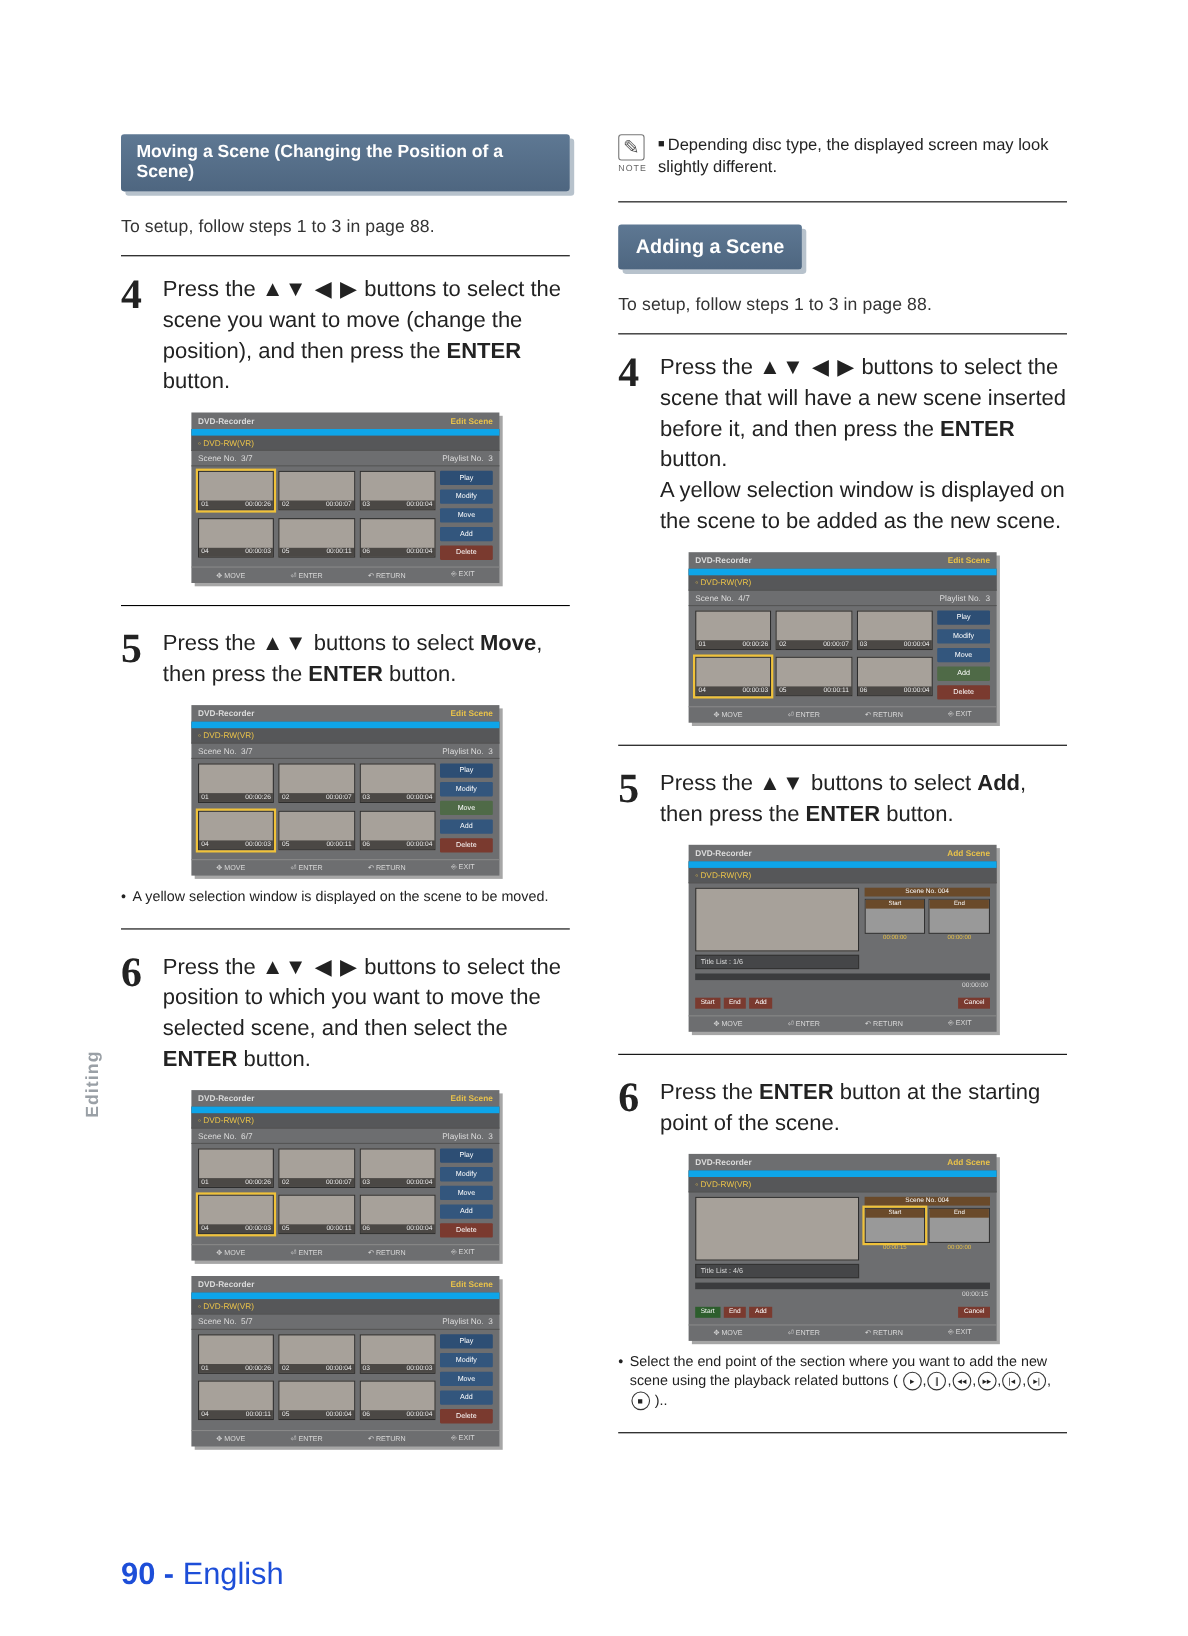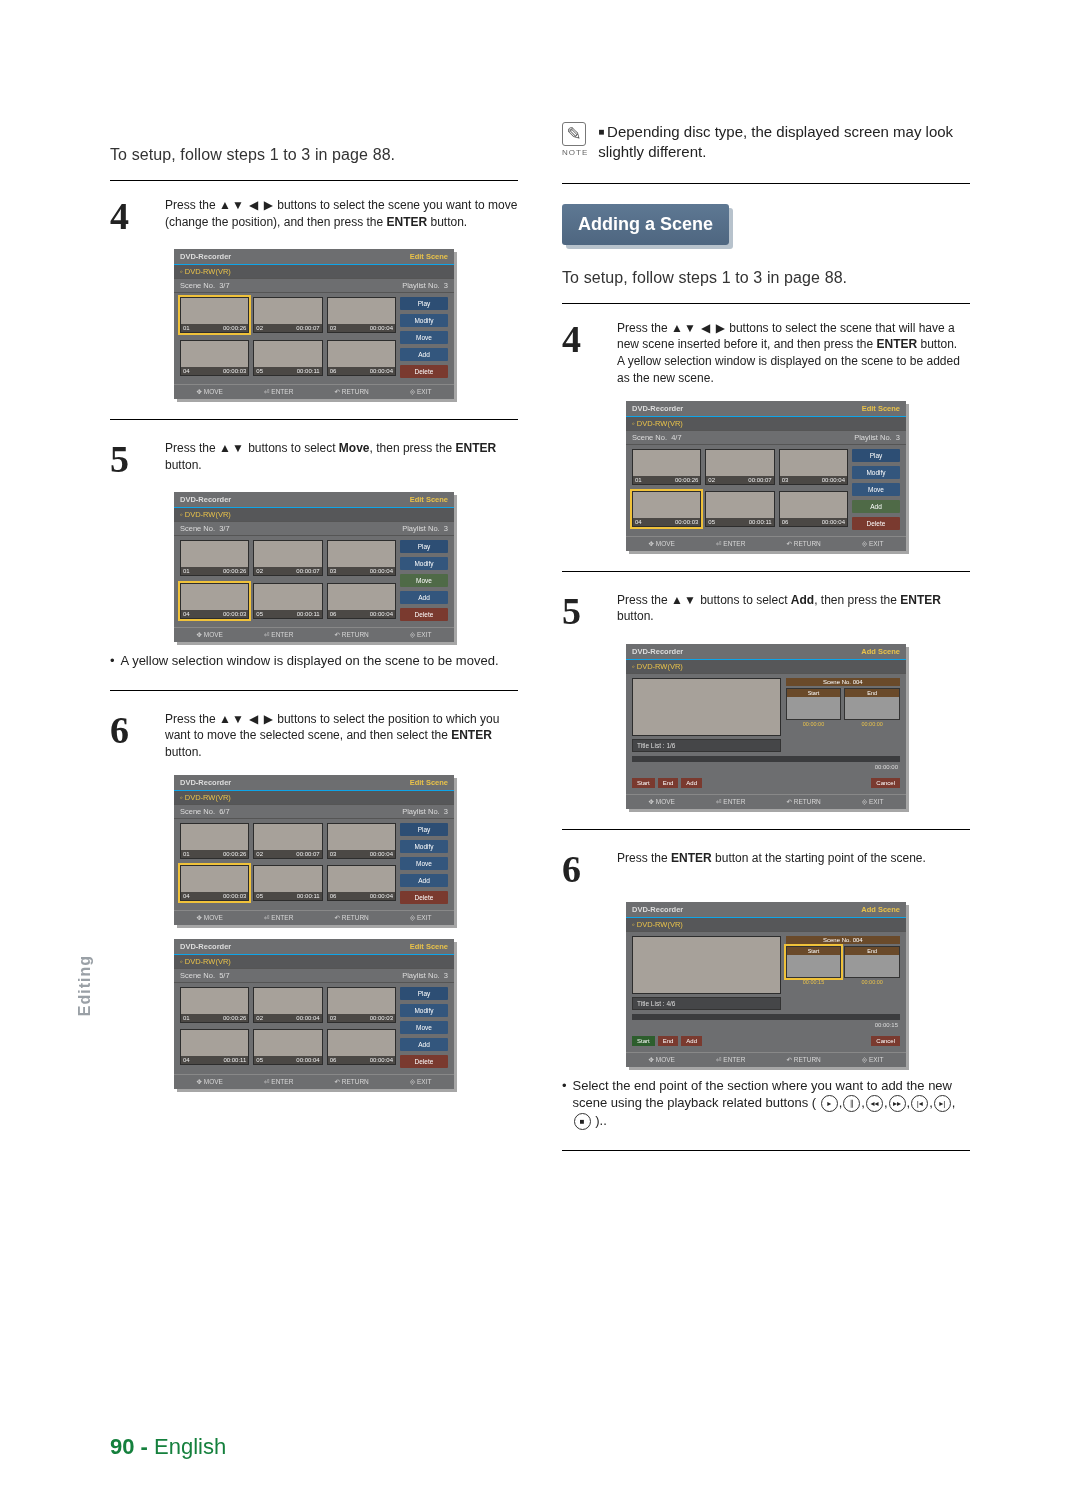--- a/index.html
+++ b/index.html
@@ -18,32 +18,32 @@
   
   .pill{display:inline-block;color:#fff;font-weight:700;font-size:16px;padding:8px 14px;border-radius:3px;
         background:linear-gradient(to bottom,#5e7893 0%,#4e6680 100%);box-shadow:4px 4px 0 #b7c2cc;}
   .pill.wide{padding:10px 16px;font-size:18px;}
   .lead{font-size:16px;margin:24px 0 14px;color:#333;letter-spacing:.1px;}
   .hr{border-top:1px solid #000;margin:16px 0;}
   .thinhr{border-top:1px solid #000;margin:20px 0;}
 
   .step{display:flex;gap:10px;margin:12px 0 8px;}
   .step .num{font-family:Georgia,serif;font-size:38px;font-weight:700;line-height:1;min-width:28px;}
-  .step .txt{font-size:12px;line-height:1.4;flex:1;margin-left:17px;}
+  .step .txt{font-size:20px;line-height:1.4;flex:1;}
   .step .txt b{font-weight:700;}
 
   
   .arrows{letter-spacing:1px;}
 
   
   .screen{width:280px;margin:14px auto 8px;background:var(--graybox);
           box-shadow:3px 3px 0 rgba(0,0,0,.35);font-size:7.5px;color:#dcdcdc;}
   .screen .titlebar{display:flex;justify-content:space-between;padding:3px 6px;font-weight:700;}
   .screen .titlebar .mode{color:#e9c24a;}
-  .screen .sub{background:#565759;padding:2px 6px;border-top:1px solid #0ea5e9;border-bottom:1px solid #555;}
+  .screen .sub{background:#565759;padding:2px 6px;border-top:6px solid #0ea5e9;border-bottom:1px solid #555;}
   .screen .sub .disc{color:#e9c24a;}
   .screen .listhead{display:flex;justify-content:space-between;padding:2px 6px;border-bottom:1px solid #555;}
   .screen .body{display:flex;gap:4px;padding:4px 6px 6px;}
   .thumbs{flex:1;display:grid;grid-template-columns:repeat(3,1fr);gap:4px;}
   .thumb{background:#a7a19a;height:34px;position:relative;border:1px solid #2d2d2d;}
   .thumb.hi{outline:2px solid #f0c23a;outline-offset:0;}
   .thumb .cap{position:absolute;bottom:0;left:0;right:0;font-size:6px;background:rgba(0,0,0,.55);padding:1px 2px;display:flex;justify-content:space-between;color:#eee;}
   .menu{width:48px;display:flex;flex-direction:column;gap:4px;}
   .menu .btn{font-size:6.5px;text-align:center;padding:3px 0;color:#fff;border-radius:1px;background:var(--bluebtn);}
   .menu .btn.sel{background:var(--greenbtn);}
@@ -76,34 +76,35 @@
   .bullet::before{content:"•";}
   .note{display:flex;gap:10px;align-items:flex-start;}
   .note .icon{font-size:18px;border:1px solid #777;width:22px;height:22px;display:flex;align-items:center;justify-content:center;border-radius:3px;color:#555;}
   .note .lbl{font-size:8px;text-transform:uppercase;color:#666;letter-spacing:1px;margin-top:2px;}
   .note .txt{font-size:15px;line-height:1.35;flex:1;}
   .note .txt::before{content:"■ ";font-size:10px;position:relative;top:-2px;}
 
   .sidetab{position:absolute;left:calc(var(--pad) - 34px);top:955px;writing-mode:vertical-rl;transform:rotate(180deg);
            font-weight:700;color:#9aa0a6;font-size:16px;letter-spacing:1px;}
 
-  .pgfoot{position:absolute;bottom:27px;left:var(--pad);font-size:22px;color:#15803d;}
+  .pgfoot{position:absolute;bottom:40px;left:var(--pad);font-size:28px;color:#1d4ed8;}
   .pgfoot b{font-weight:700;}
 
   .circbtn{display:inline-block;width:15px;height:15px;border:1px solid #333;border-radius:50%;font-size:8px;line-height:15px;text-align:center;vertical-align:middle;margin:0 1px;}
 </style>
 </head>
 <body>
 
 <div class="page">
   <div class="sidetab">Editing</div>
 
   <div class="cols">
 
     <div class="col">
+      <span class="pill">Moving a Scene (Changing the Position of a Scene)</span>
       <div class="lead">To setup, follow steps 1 to 3 in page 88.</div>
 
       <div class="hr"></div>
 
       <div class="step">
         <div class="num">4</div>
         <div class="txt"><span>Press the </span><span class="arrows">▲▼ ◀ ▶</span><span> buttons to select the scene you want to move (change the position), and then press the </span><b>ENTER</b><span> button.</span></div>
       </div>
       <div>
           <div class="screen">

